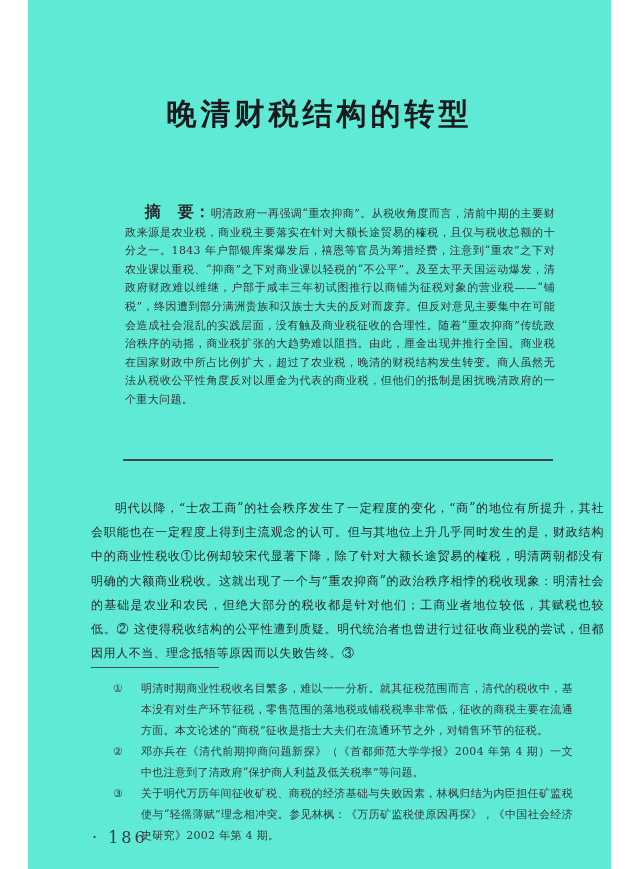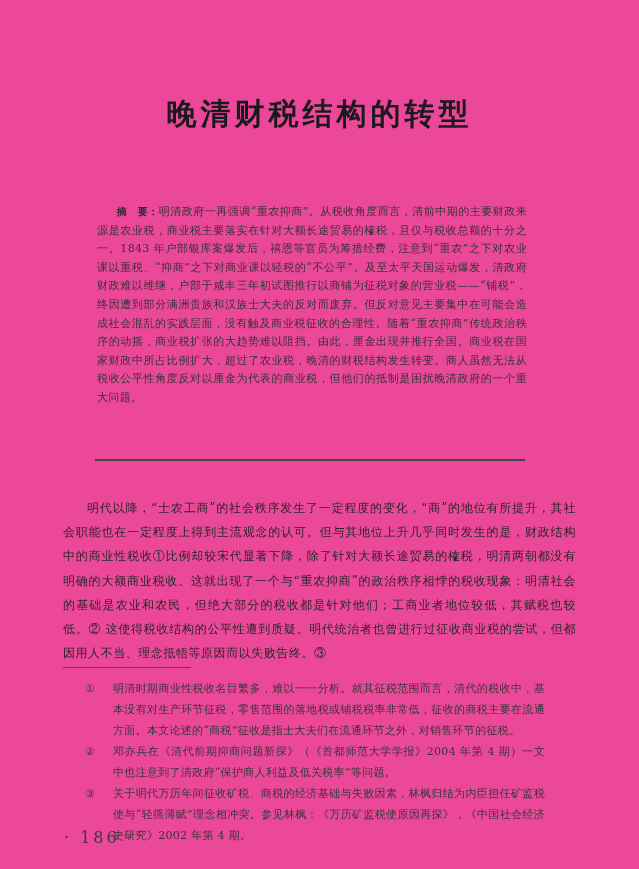--- a/index.html
+++ b/index.html
@@ -2,24 +2,24 @@
 <html><head>
 <meta charset="utf-8">
 <style>
   html, body {
     margin: 0;
     padding: 0;
     background: #ffffff;
   }
   .page {
     position: relative;
-    width: 639px;
+    width: 583px;
     height: 869px;
     margin: 0 auto;
-    background: #ec4899;
+    background: #5eead4;
     font-family: "DejaVu Serif", "Liberation Serif", serif;
     color: #2b2b30;
     overflow: hidden;
   }
   .title {
     position: absolute;
     top: 94px;
     left: 0;
     width: 100%;
     margin: 0;
@@ -48,21 +48,21 @@
     line-height: 18.6px;
     letter-spacing: 0.35px;
     text-align: justify;
     color: #333338;
   }
   .abstract p { margin: 0; }
   .abs-text { text-indent: 1.8em; }
   .abs-label, .kw-label {
     font-weight: bold;
     font-family: "DejaVu Sans", "Liberation Sans", sans-serif;
-    font-size: 10px;
+    font-size: 16px;
     color: #2a2a2e;
   }
   .kw-line { text-indent: 1.8em; }
   .author-note {
     margin-top: 24px !important;
     text-indent: 1.8em;
   }
   .divider {
     position: absolute;
     top: 459px;

